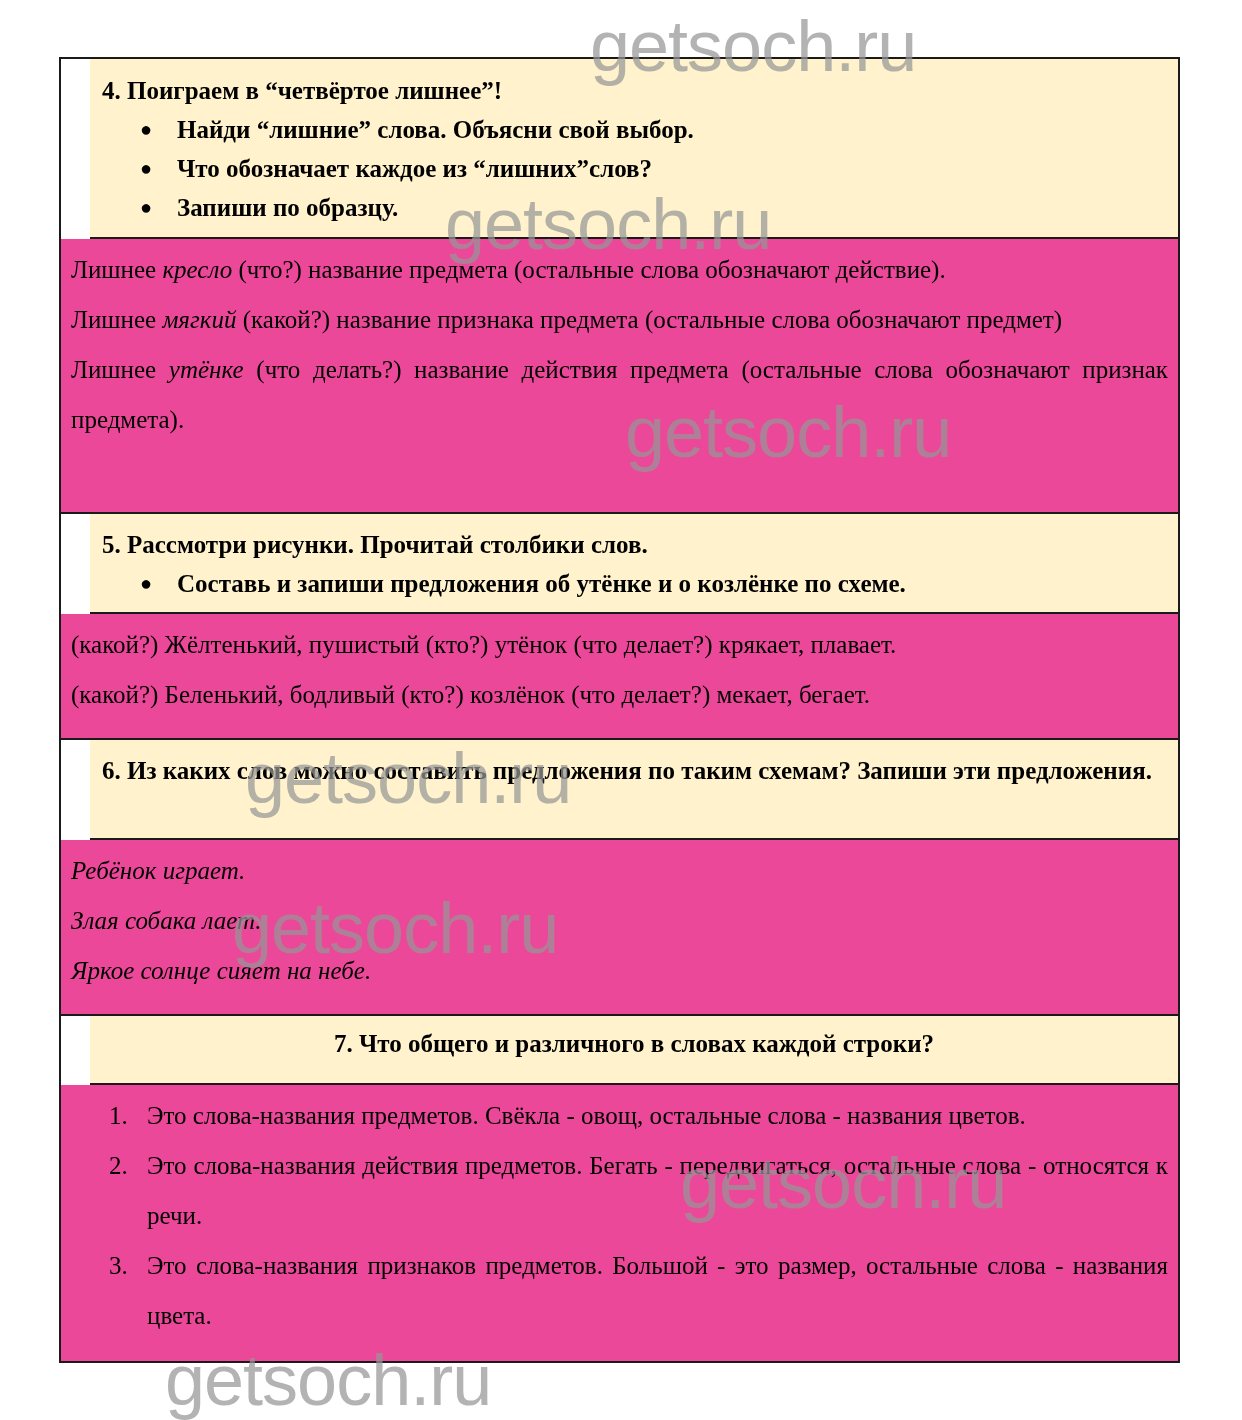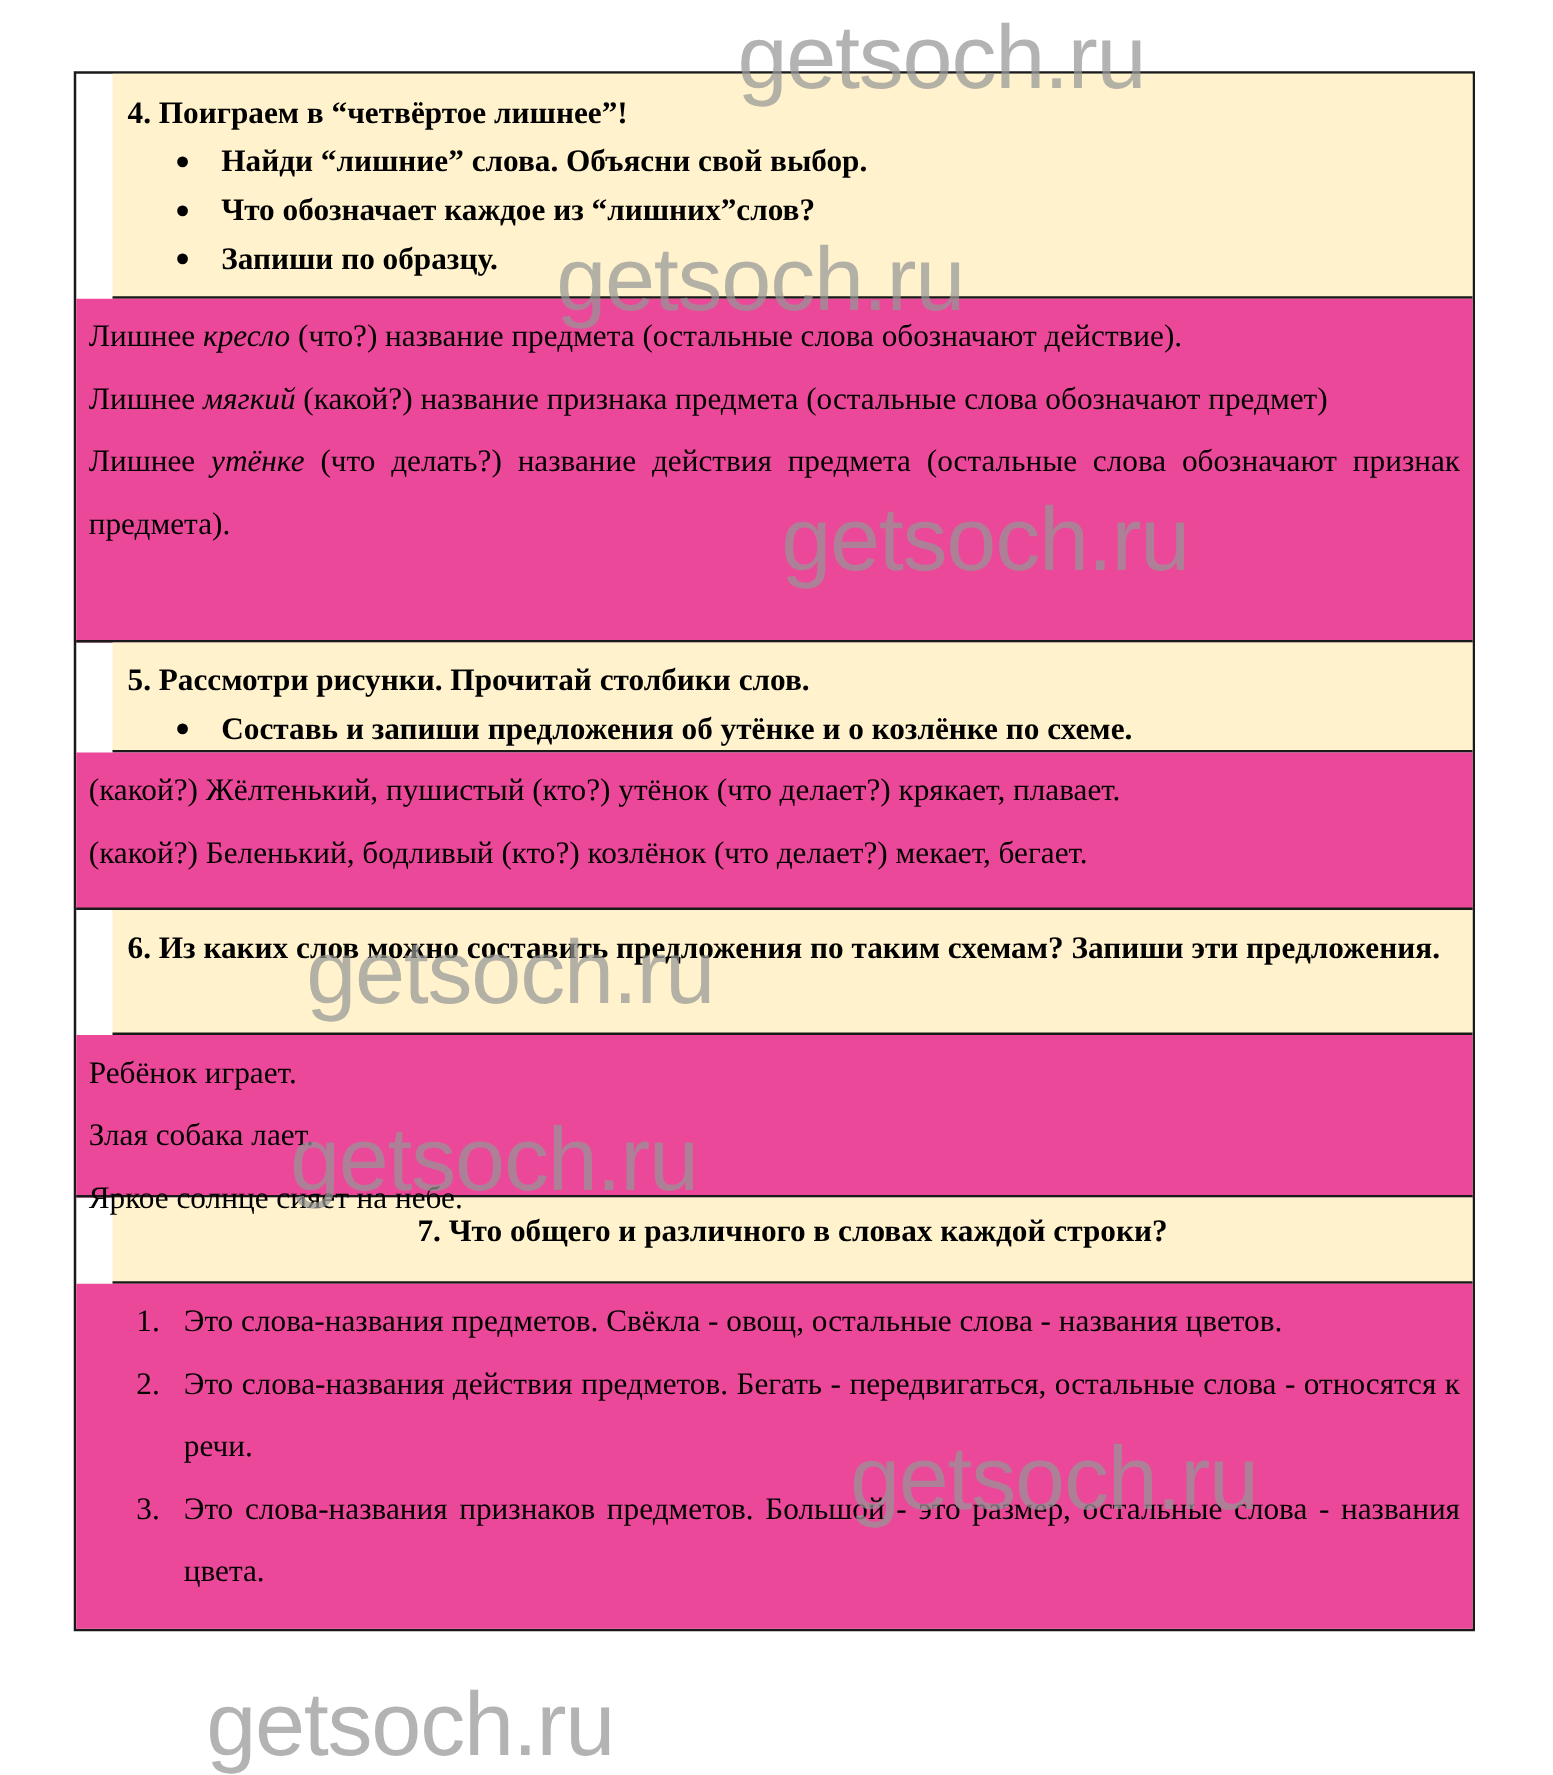--- a/index.html
+++ b/index.html
@@ -18,25 +18,25 @@
     .q li { font-weight: bold; font-size: 25px; line-height: 39px; position: relative; padding-left: 75px; }
     .q li .bullet { position: absolute; left: 38px; top: 0; font-size: 20px; }
     .a p { font-size: 25px; line-height: 50px; text-align: justify; }
     ol.answers { margin: 0; padding: 0; list-style: none; }
     ol.answers li { font-size: 25px; line-height: 50px; position: relative; padding-left: 76px; text-align: justify; }
     ol.answers li .num { position: absolute; left: 38px; top: 0; }
     em { font-style: italic; }
 
     #r4q { height: 180px; padding-top: 13px; box-sizing: border-box; }
     #r4a { height: 275px; padding-top: 6px; box-sizing: border-box; }
-    #r5q { height: 88px; padding-top: 12px; box-sizing: border-box; }
+    #r5q { height: 100px; padding-top: 12px; box-sizing: border-box; }
     #r5a { height: 126px; padding-top: 6px; box-sizing: border-box; }
     #r6q { height: 100px; padding-top: 12px; box-sizing: border-box; }
     #r6q .title { text-align: justify; }
-    #r6a { height: 130px; padding-top: 6px; box-sizing: border-box; }
+    #r6a { height: 176px; padding-top: 6px; box-sizing: border-box; font-style: italic; }
     #r7q { height: 69px; padding-top: 9px; box-sizing: border-box; text-align: center; }
     #r7a { height: 276px; padding-top: 6px; box-sizing: border-box; }
 
     .wm {
       position: absolute; font-family: Liberation Sans, sans-serif;
       font-size: 72px; color: rgba(150,150,150,0.72); letter-spacing: -1px;
       pointer-events: none; line-height: 1; white-space: nowrap;
     }
   </style>
 </head>

